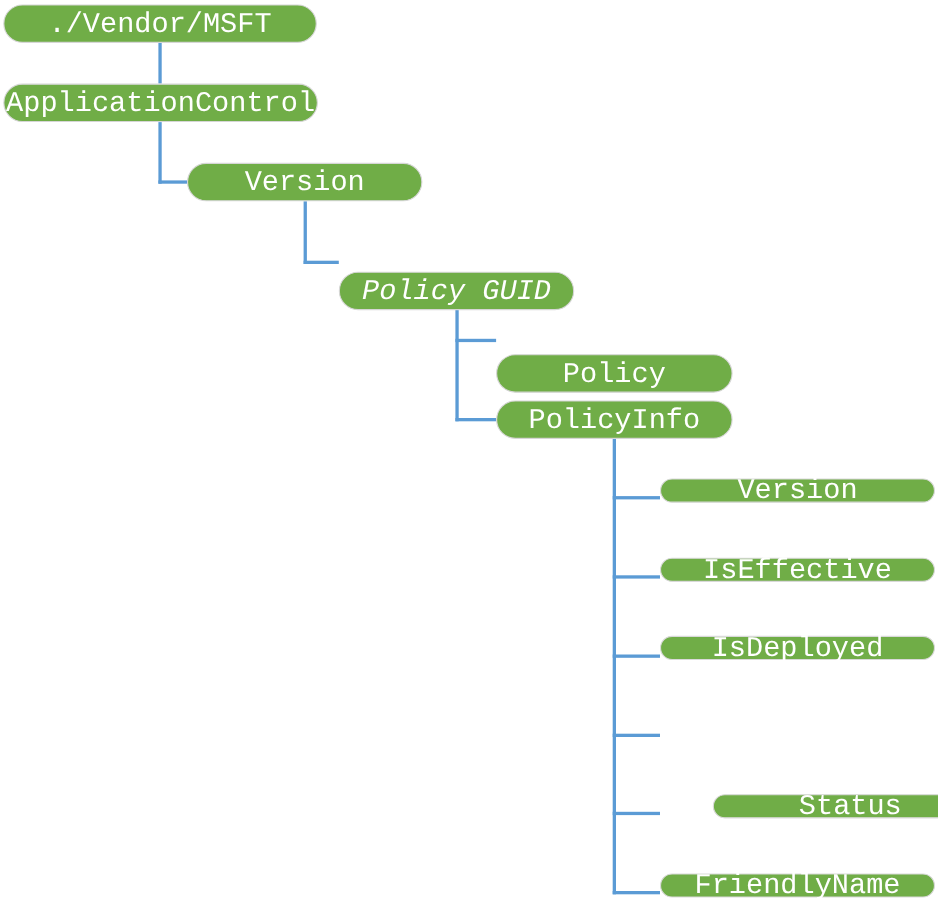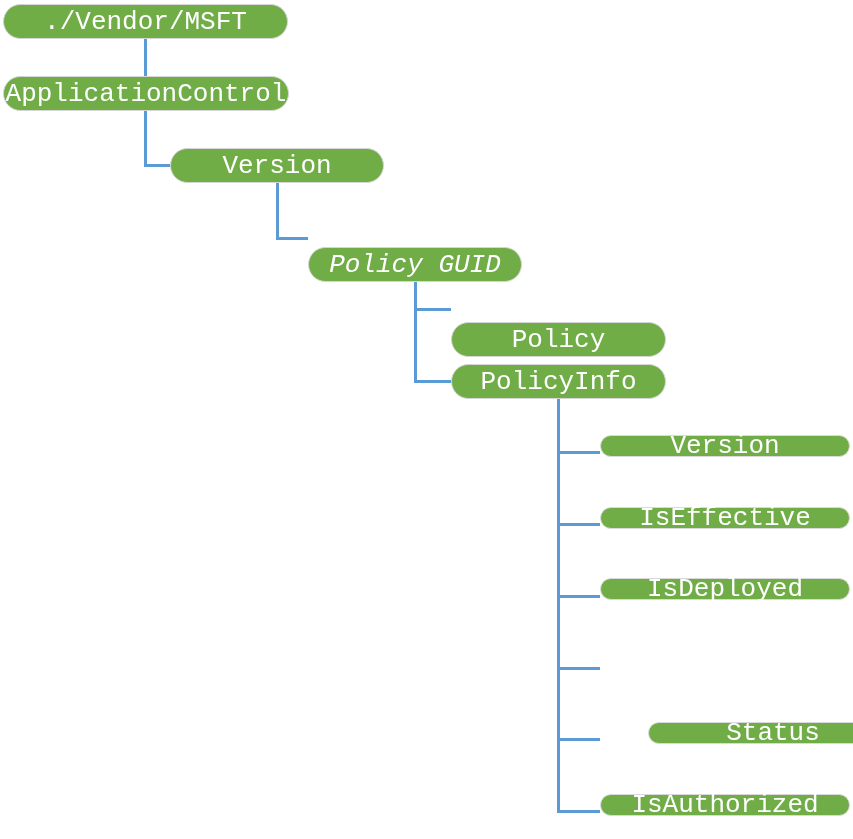--- a/index.html
+++ b/index.html
@@ -83,15 +83,15 @@
 
   <div class="node rect" style="left:600px; top:435px; width:250px;">Version</div>
 
   <div class="node rect" style="left:600px; top:507px; width:250px;">IsEffective</div>
 
   <div class="node rect" style="left:600px; top:578px; width:250px;">IsDeployed</div>
 
 
   <div class="node rect" style="left:600px; top:722px; width:250px;margin-left:48px;">Status</div>
 
-  <div class="node rect" style="left:600px; top:794px; width:250px;">IsAuthorized</div>
+  <div class="node rect" style="left:600px; top:794px; width:250px;">FriendlyName</div>
 
 </div>
 
 </body></html>

